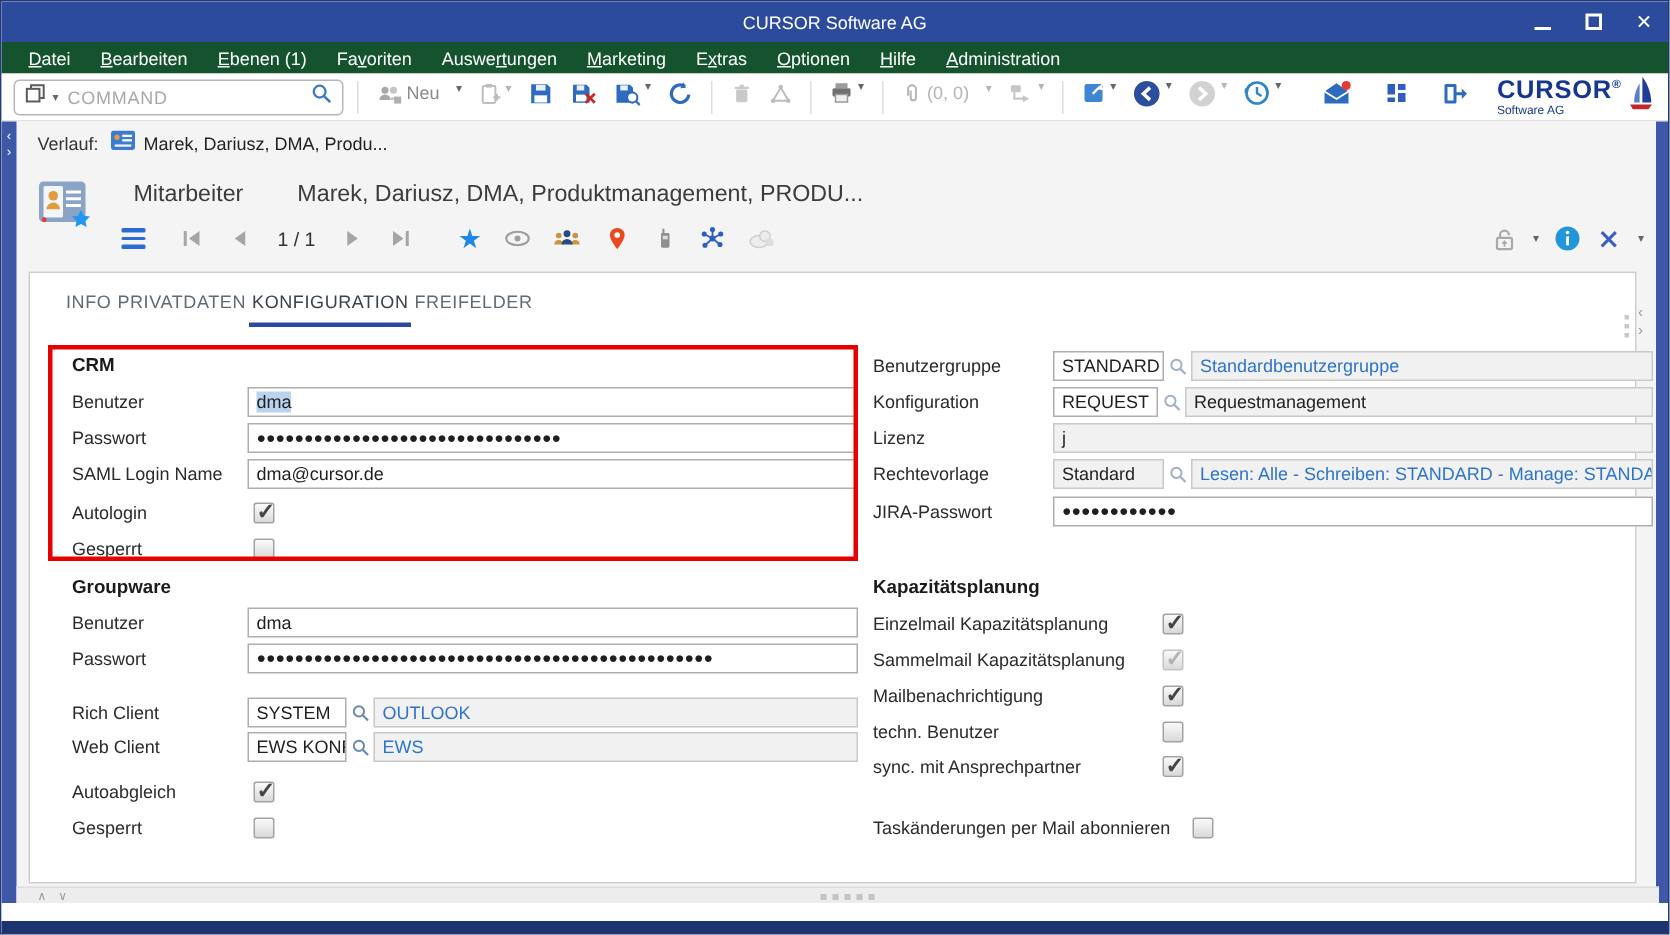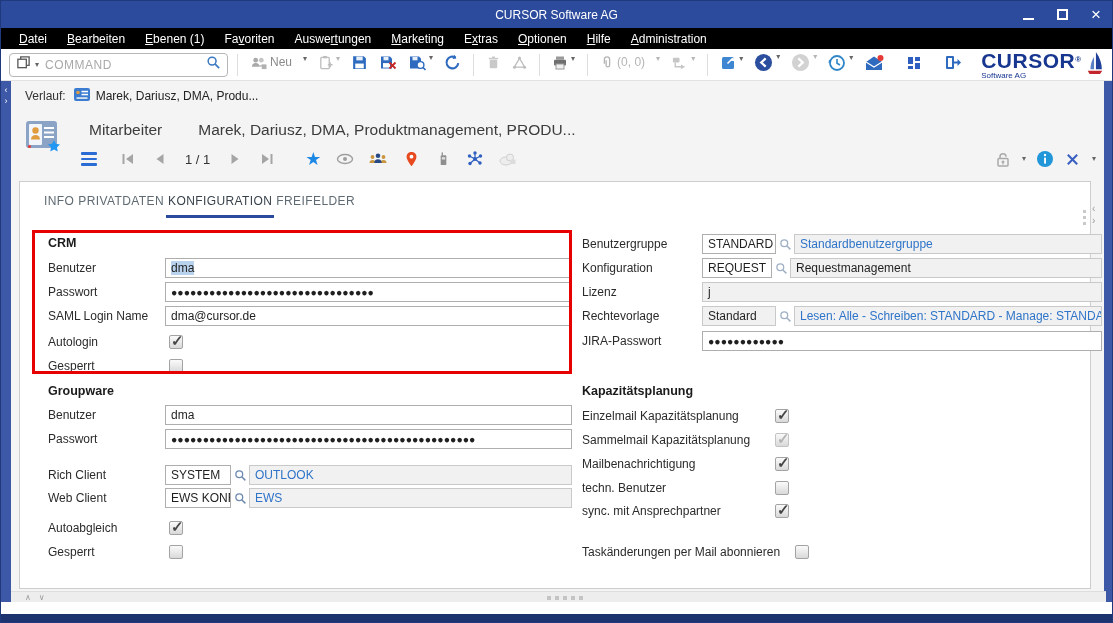--- a/index.html
+++ b/index.html
@@ -11,42 +11,42 @@
   .titlebar{position:absolute;left:0;top:0;width:100%;height:27px;background:#2c4b9d;
     display:flex;align-items:center;justify-content:center;}
   .titlebar .title{color:#fff;font-size:12px;}
   .win-controls{position:absolute;right:8px;top:0;height:27px;display:flex;align-items:center;gap:18px;}
   .wc{display:flex;align-items:center;justify-content:center;width:16px;height:16px;cursor:pointer;}
   .wc-min{width:11px;height:2px;background:#fff;margin-top:8px;}
   .wc-max{width:11px;height:11px;border:2px solid #fff;}
   .wc-close{color:#fff;font-size:17px;line-height:14px;}
 
   
-  .menubar{position:absolute;left:0;top:27px;width:100%;height:21px;background:#000000;
+  .menubar{position:absolute;left:0;top:27px;width:100%;height:21px;background:#14532d;
     display:flex;align-items:center;padding-left:8px;}
   .menu-item{color:#fff;font-size:12px;padding:0 10px;cursor:default;white-space:nowrap;}
   .menu-item .u{text-decoration:underline;}
 
   
   .toolbar{position:absolute;left:0;top:48px;width:100%;height:32px;background:#fff;
     border-bottom:1px solid #e2e2e2;display:flex;align-items:center;padding:0 8px;gap:5px;}
   .cmdbox{display:flex;align-items:center;gap:4px;border:1px solid #b6b6b6;border-radius:4px;
     height:24px;width:220px;padding:0 6px;background:#fff;}
   .cmdbox input{border:none;outline:none;flex:1;font:12px "Liberation Sans",sans-serif;color:#444;min-width:0;}
   .cmdbox input::placeholder{color:#a9a9a9;letter-spacing:.5px;}
   .caret{color:#666;font-size:8px;line-height:8px;}
   .caret.gray{color:#b5b5b5;}
   .sep{width:1px;height:22px;background:#dedede;margin:0 4px;flex:none;}
   .tbtn{display:flex;align-items:flex-start;gap:3px;padding:2px 3px;cursor:pointer;flex:none;}
   .tbtn .lbl{font-size:12px;color:#8a8a8a;}
   .attach-count{font-size:12px;color:#b5b5b5;}
   .tb-right{margin-left:auto;display:flex;align-items:center;gap:16px;}
   .logo{display:flex;align-items:center;gap:3px;cursor:pointer;}
   .logo-text{display:flex;flex-direction:column;align-items:flex-start;line-height:1;}
-  .logo-name{font-size:21px;font-weight:bold;color:#16368f;letter-spacing:.5px;}
+  .logo-name{font-size:17px;font-weight:bold;color:#16368f;letter-spacing:.5px;}
   .logo-reg{font-size:8px;vertical-align:super;}
   .logo-sub{font-size:8px;color:#16368f;margin-top:1px;}
 
   
   .workspace{position:absolute;left:0;top:80px;width:100%;height:533px;background:#f4f4f5;}
   .edge-left{position:absolute;left:0;top:0;width:10px;height:521px;background:#3e58a8;
     display:flex;flex-direction:column;align-items:center;padding-top:4px;cursor:pointer;}
   .edge-left span{color:#fff;font-size:9px;line-height:11px;}
   .edge-right{position:absolute;right:0;top:0;width:8px;height:521px;background:#3e58a8;cursor:pointer;}
 

